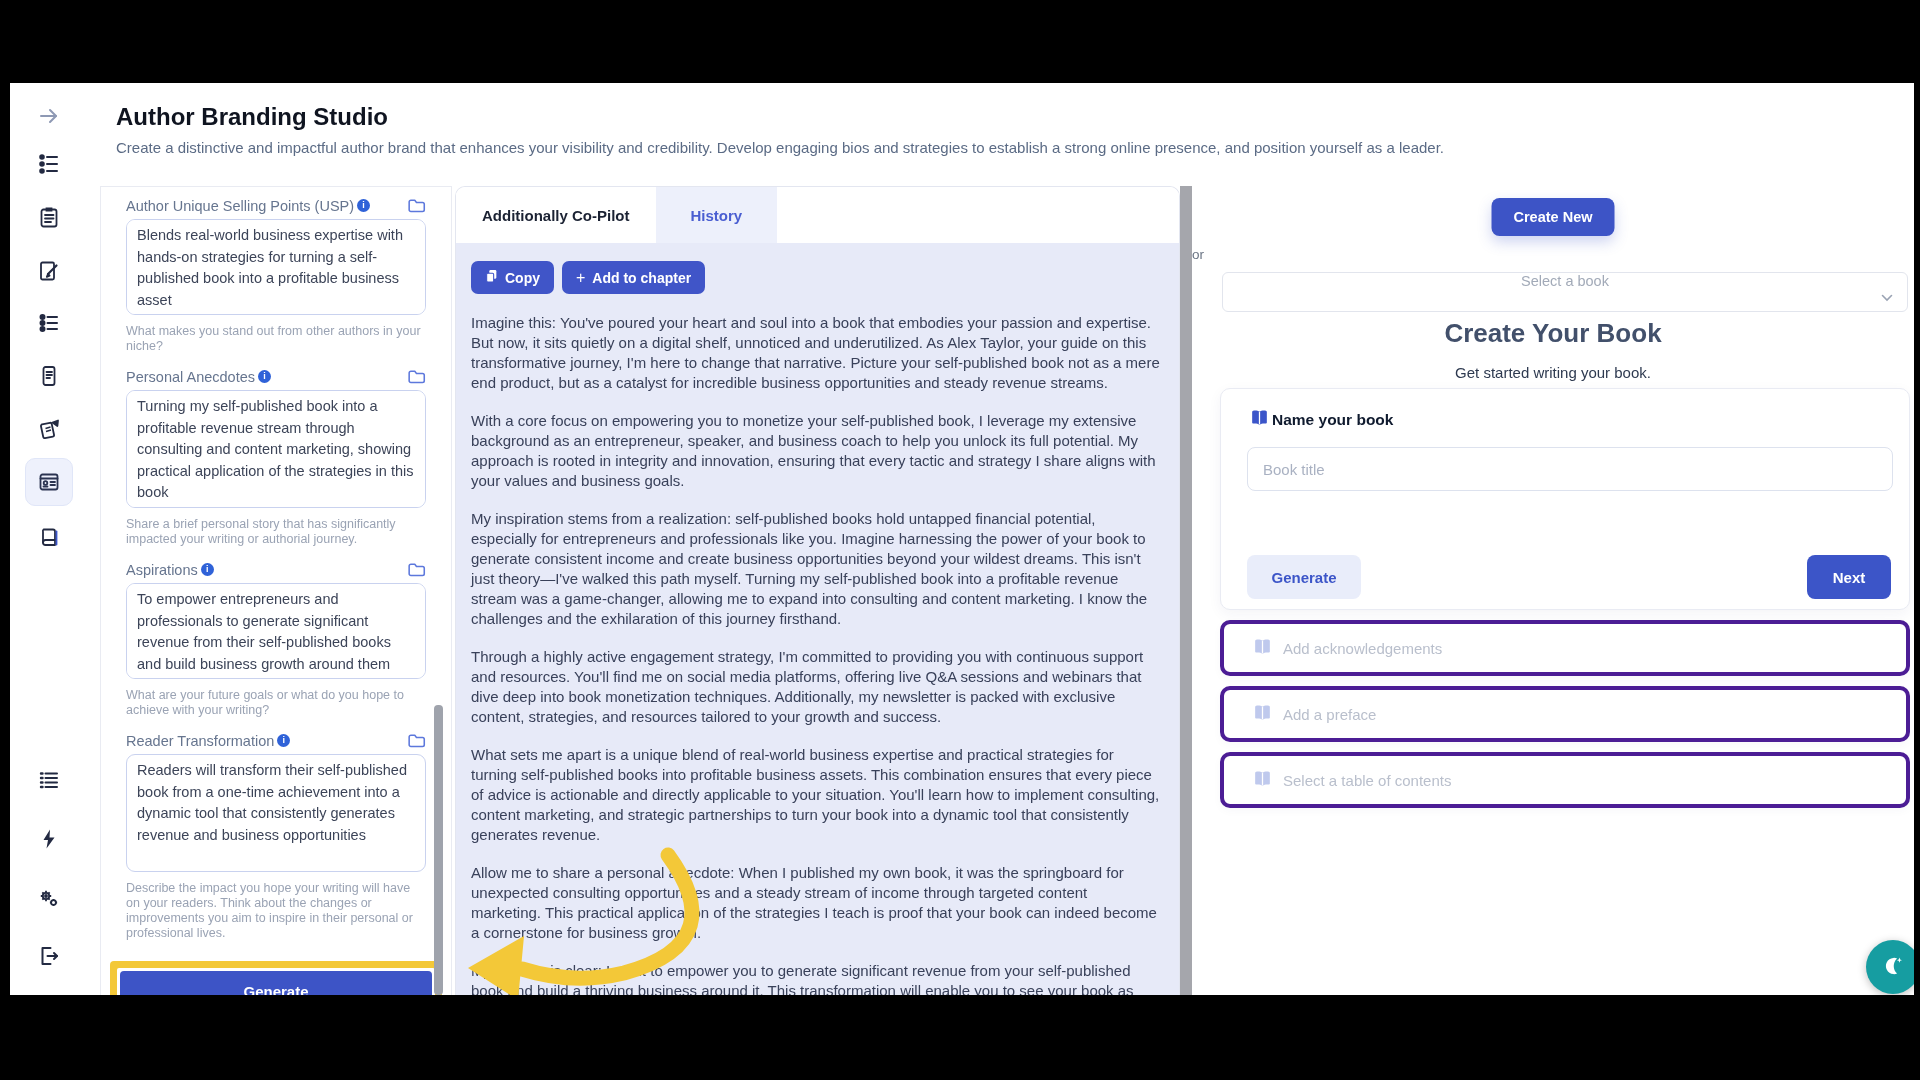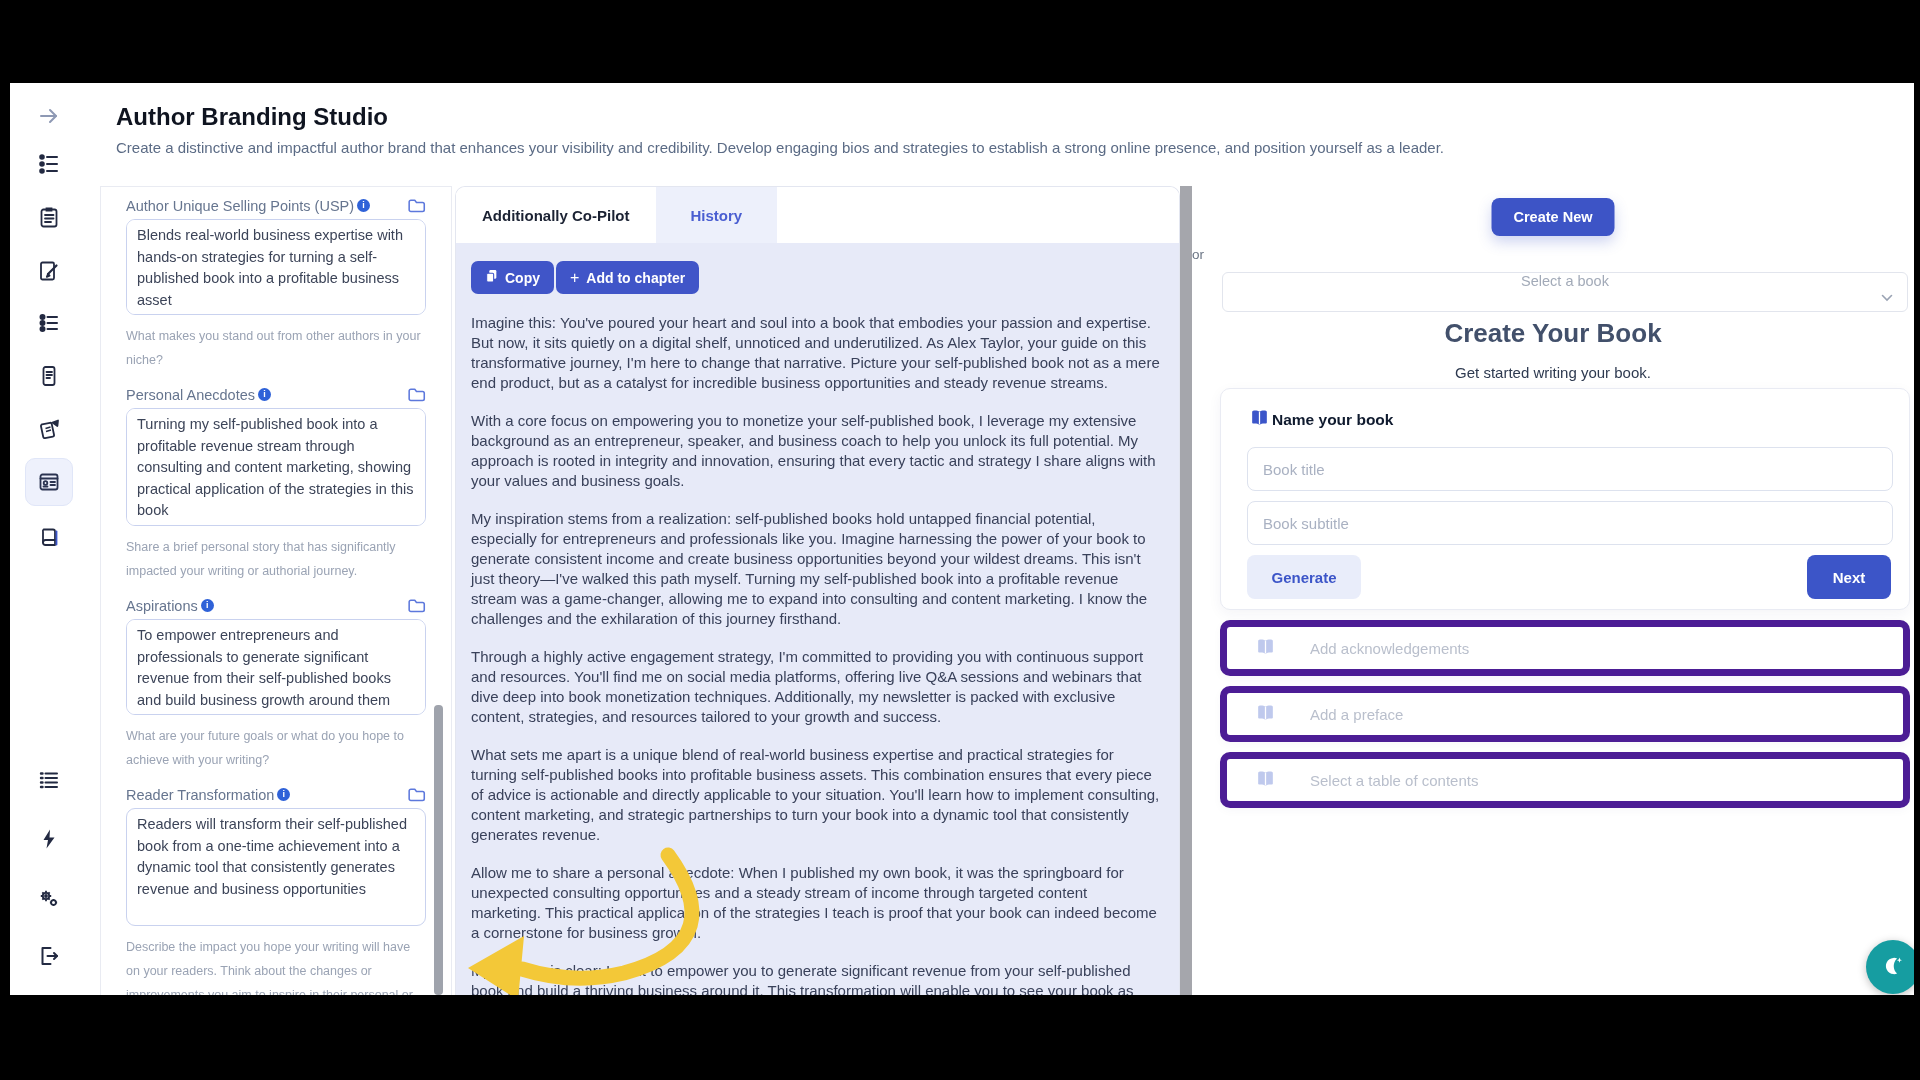--- a/index.html
+++ b/index.html
@@ -21,37 +21,37 @@
   .form-panel { position:absolute; left:90px; top:103px; width:352px; height:809px; background:#fff;
     border:1px solid #e9ebf2; border-bottom:none; padding:10px 25px 0 25px; overflow:hidden; }
   .field-label-row { display:flex; align-items:center; height:17px; margin-top:0; }
   .field-label { font-size:14.5px; color:#66758f; }
   .info-dot { width:13px; height:13px; margin-left:3px; border-radius:50%; background:#2f62d8; color:#fff;
     font-size:9px; font-weight:bold; text-align:center; line-height:13px; flex:0 0 auto; cursor:pointer; }
   .folder-btn { margin-left:auto; cursor:pointer; height:17px; }
   .fta { width:100%; resize:none; border:1px solid #c9d2ef; border-radius:9px; background:#fff;
     font-family:"Liberation Sans","DejaVu Sans",sans-serif; font-size:14.5px; line-height:21.5px; color:#3c4458;
     padding:5px 10px; margin-top:5px; outline:none; }
-  .helper { font-size:12.5px; line-height:24px; color:#9aa3b4; margin-top:5px; }
+  .helper { font-size:12.5px; line-height:15px; color:#9aa3b4; margin-top:5px; }
   .gap { height:14px; }
   .gold-wrap { margin:20px -16px 0 -16px; background:#f3c838; padding:7px; border-radius:4px; }
   .gold-inner { background:#fff; padding:3px; border-radius:2px; }
   .gen-btn { width:100%; height:40px; background:#3d54c6; border:none; border-radius:4px; color:#fff;
     font-size:15px; font-weight:bold; cursor:pointer; font-family:inherit; }
   .form-scrollbar { position:absolute; left:424px; top:622px; width:9px; height:290px; background:#9fa3ac; border-radius:4px; }
 
   
   .copilot { position:absolute; left:445px; top:103px; width:725px; height:809px; background:#fff;
     border:1px solid #e3e6f0; border-bottom:none; border-radius:10px 10px 0 0; overflow:hidden; }
   .tabbar { display:flex; height:56px; background:#fff; }
   .tab { display:flex; align-items:center; padding:0 26px; font-size:15px; cursor:pointer; }
   .tab.active { font-weight:bold; color:#1b2233; }
   .tab.inactive { background:#edf0fb; color:#4a5ed1; font-weight:bold; padding:0 35px; }
   .copilot-body { background:#e7eaf8; height:753px; padding:18px 15px 0 15px; overflow:hidden; }
-  .btn-row { display:flex; gap:2px; }
+  .btn-row { display:flex; gap:8px; }
   .blue-btn { display:flex; align-items:center; gap:7px; height:33px; padding:0 14px; background:#4055c8;
     border:none; border-radius:7px; color:#fff; font-size:14px; font-weight:bold; cursor:pointer; font-family:inherit; }
   .copilot-text { margin-top:19px; font-size:15px; line-height:20px; color:#39415a; padding-right:4px; }
   .copilot-text p { margin-bottom:18px; }
 
   .mid-scrollbar { position:absolute; left:1170px; top:103px; width:12px; height:809px; background:#a5a6ac; }
 
   
   .book-panel { position:absolute; left:1182px; top:103px; width:722px; height:809px; background:#fff; }
   .create-new { position:absolute; top:12px; left:50%; transform:translateX(-50%); height:38px; padding:0 22px;
@@ -69,22 +69,22 @@
   .card-head { position:absolute; left:26px; top:18px; display:flex; align-items:center; }
   .card-head span { font-size:15.5px; font-weight:bold; color:#0f1a2e; }
   .card-input { position:absolute; left:26px; width:646px; height:44px; border:1px solid #dde2ee; border-radius:8px;
     padding:0 15px; font-size:15px; color:#3c4458; outline:none; font-family:inherit; }
   .card-input::placeholder { color:#a9b1c2; }
   .in1 { top:58px; } .in2 { top:112px; }
   .gen-light { position:absolute; left:26px; top:166px; width:114px; height:44px; background:#e9edfa; border:none;
     border-radius:8px; color:#3c55c8; font-size:15px; font-weight:bold; cursor:pointer; font-family:inherit; }
   .next-btn { position:absolute; right:18px; top:166px; width:84px; height:44px; background:#3c55c8; border:none;
     border-radius:8px; color:#fff; font-size:15px; font-weight:bold; cursor:pointer; font-family:inherit; }
-  .locked-row { position:absolute; left:28px; width:690px; height:56px; background:#fff; border:7px solid #4c1d95;
-    border-radius:10px; box-shadow:0 3px 10px rgba(30,40,90,.03); display:flex; align-items:center; padding:0 26px; gap:32px; }
+  .locked-row { position:absolute; left:28px; width:690px; height:56px; background:#fff; border:4px solid #4c1d95;
+    border-radius:10px; box-shadow:0 3px 10px rgba(30,40,90,.03); display:flex; align-items:center; padding:0 26px; gap:8px; }
   .locked-row span { font-size:15px; color:#b9bfcc; }
   .lr1 { top:434px; } .lr2 { top:500px; } .lr3 { top:566px; }
 
   
   .widget-btn { position:absolute; left:1856px; top:857px; width:54px; height:54px; border-radius:50%;
     background:#169da1; border:none; cursor:pointer; box-shadow:0 2px 8px rgba(0,0,0,.25);
     display:flex; align-items:center; justify-content:center; }
   .annot { position:absolute; left:0; top:0; width:1904px; height:912px; pointer-events:none; z-index:40; }
 </style>
 </head>
@@ -330,21 +330,20 @@
         <div class="card-head">
           <span>
             <svg width="25" height="22" viewBox="0 0 24 24">
                 <path d="M12 5.2C10.4 3.9 7.6 3.4 5 4c-.6.1-1 .6-1 1.2v11.6c0 .8.7 1.3 1.5 1.2 2.3-.3 4.8.1 6.5 1.3 1.7-1.2 4.2-1.6 6.5-1.3.8.1 1.5-.4 1.5-1.2V5.2c0-.6-.4-1.1-1-1.2-2.6-.6-5.4-.1-7 1.2z" fill="#3b55c9"></path>
                 <path d="M12 5.5v13.5" stroke="#fff" stroke-width="1.4"></path>
               </svg>
           </span>
           <span>Name your book</span>
         </div>
         <input class="card-input in1" type="text" placeholder="Book title" style="">
-        <input class="card-input in2" type="text" placeholder="Book subtitle" style="">
         <button class="gen-light">Generate</button>
         <button class="next-btn">Next</button>
       </div>
 
       <div class="locked-row lr1">
         <span>
           <svg width="25" height="22" viewBox="0 0 24 24">
               <path d="M12 5.2C10.4 3.9 7.6 3.4 5 4c-.6.1-1 .6-1 1.2v11.6c0 .8.7 1.3 1.5 1.2 2.3-.3 4.8.1 6.5 1.3 1.7-1.2 4.2-1.6 6.5-1.3.8.1 1.5-.4 1.5-1.2V5.2c0-.6-.4-1.1-1-1.2-2.6-.6-5.4-.1-7 1.2z" fill="#bfc9ed"></path>
               <path d="M12 5.5v13.5" stroke="#fff" stroke-width="1.4"></path>
             </svg>

